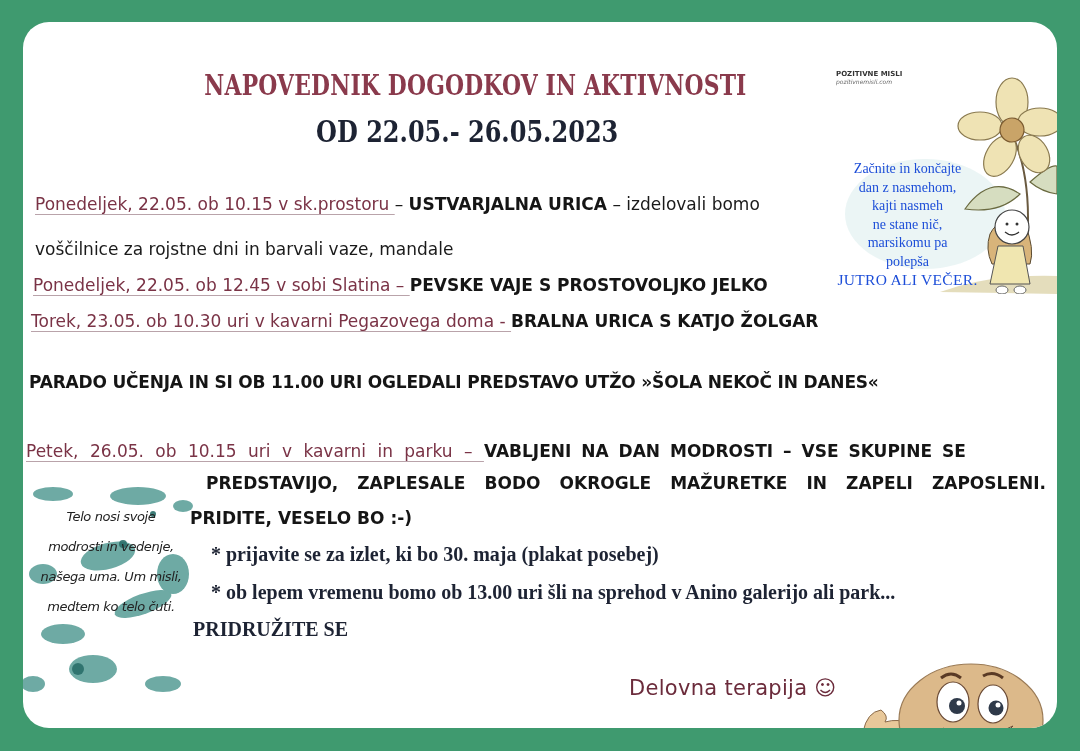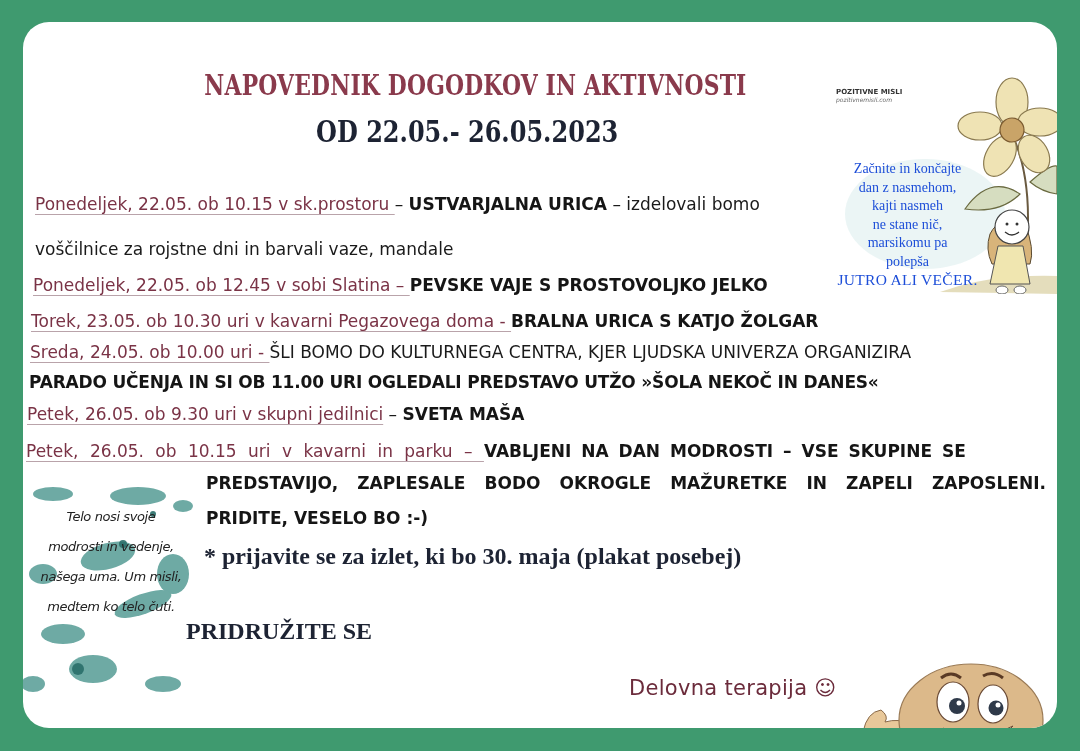--- a/index.html
+++ b/index.html
@@ -20,26 +20,26 @@
     font-family: "DejaVu Sans", sans-serif; font-size: 17px; color: #1a1a1a;
   }
   .when { color: #7a3346; text-decoration: underline; text-decoration-color: #b9a3aa; text-underline-offset: 4px; text-decoration-thickness: 1px; }
   .b { font-weight: bold; color: #151515; }
   .n { font-weight: normal; color: #1a1a1a; }
 
   .just { text-align: justify; text-align-last: justify; }
 
   .cond {
     position: absolute; white-space: nowrap;
-    font-family: "Liberation Serif", serif; font-weight: bold; font-size: 24px; color: #1d2333;
+    font-family: "Liberation Serif", serif; font-weight: bold; font-size: 20px; color: #1d2333; margin-left: 7px;
   }
 
   
   .quote-card { position: absolute; left: 807px; top: 42px; width: 227px; height: 230px; }
-  .qc-brand { position: absolute; left: 6px; top: 24px; font-family: "DejaVu Sans", sans-serif; font-size: 7px; font-weight: bold; color: #333; line-height: 8px; }
+  .qc-brand { position: absolute; left: 6px; top: 6px; font-family: "DejaVu Sans", sans-serif; font-size: 7px; font-weight: bold; color: #333; line-height: 8px; }
   .qc-brand small { display: block; font-style: italic; font-weight: normal; font-size: 6px; color: #666; }
   .qc-text {
     position: absolute; left: 0; top: 96px; width: 155px; text-align: center;
     font-family: "Liberation Serif", serif; font-size: 14px; line-height: 18.5px; color: #1d4ed8;
   }
   .qc-text .last { font-size: 15.5px; letter-spacing: 0.3px; }
   .qc-svg { position: absolute; left: 0; top: 0; }
 
   
   .left-card { position: absolute; left: 0; top: 462px; width: 172px; height: 212px; }
@@ -69,36 +69,31 @@
   <div class="line" style="left:12px; top:217px;">voščilnice za rojstne dni in barvali vaze, mandale</div>
 
   <div class="line" style="left:10px; top:253px;">
     <span class="when">Ponedeljek, 22.05. ob 12.45 v sobi Slatina – </span><span class="b">PEVSKE VAJE S PROSTOVOLJKO JELKO</span>
   </div>
 
   <div class="line" style="left:8px; top:289px;">
     <span class="when">Torek, 23.05. ob 10.30 uri v kavarni Pegazovega doma - </span><span class="b"> BRALNA URICA S KATJO ŽOLGAR</span>
   </div>
 
-  <div class="line" style="left:7px; top:320px;">
-    <span class="when">Sreda, 24.05. ob 10.00 uri - </span><span class="n"> ŠLI BOMO DO KULTURNEGA CENTRA, KJER LJUDSKA UNIVERZA ORGANIZIRA</span>
-  </div>
   <div class="line b" style="left:6px; top:350px; letter-spacing:-0.2px;">PARADO UČENJA IN SI OB 11.00 URI OGLEDALI PREDSTAVO UTŽO »ŠOLA NEKOČ IN DANES«</div>
 
-  <div class="line" style="left:4px; top:382px;">
-    <span class="when">Petek, 26.05. ob 9.30 uri v skupni jedilnici</span><span> – </span><span class="b">SVETA MAŠA</span>
-  </div>
 
   <div class="line" style="left:3px; top:419px; word-spacing:6px;">
     <span class="when">Petek, 26.05. ob 10.15 uri  v kavarni in parku – </span><span class="b" style="word-spacing:4px;">VABLJENI NA DAN MODROSTI –  VSE SKUPINE SE</span>
   </div>
   <div class="line b just" style="left:183px; top:451px; width:840px; white-space:normal; word-spacing:2px;">PREDSTAVIJO, ZAPLESALE BODO OKROGLE MAŽURETKE IN ZAPELI ZAPOSLENI.</div>
-  <div class="line b" style="left:183px; top:486px;">PRIDITE, VESELO BO :-)</div>
+  <div class="line b" style="left:167px; top:486px;">PRIDITE, VESELO BO :-)</div>
 
   <div class="cond" style="left:181px; top:521px;">* prijavite se za izlet, ki bo 30. maja (plakat posebej)</div>
+  <div class="cond" style="left:181px; top:559px;">* ob lepem vremenu bomo ob 13.00 uri šli na sprehod v Anino galerijo ali park...</div>
   <div class="cond" style="left:163px; top:596px;">PRIDRUŽITE SE</div>
 
   <div class="quote-card">
     <svg class="qc-svg" width="227" height="230" viewBox="0 0 227 230">
       <ellipse cx="95" cy="150" rx="80" ry="55" fill="#e6f2f3" opacity="0.8"></ellipse>
       <path d="M110 228 Q 160 210 227 212 L 227 230 Z" fill="#d8cf9f" opacity="0.7"></path>
 
       <path d="M182 70 Q 205 120 195 200" stroke="#6a5a40" stroke-width="2" fill="none"></path>
 
       <path d="M190 130 Q 160 110 135 145 Q 170 150 190 130 Z" fill="#d6ddc0" stroke="#6a6a40" stroke-width="1.2"></path>

